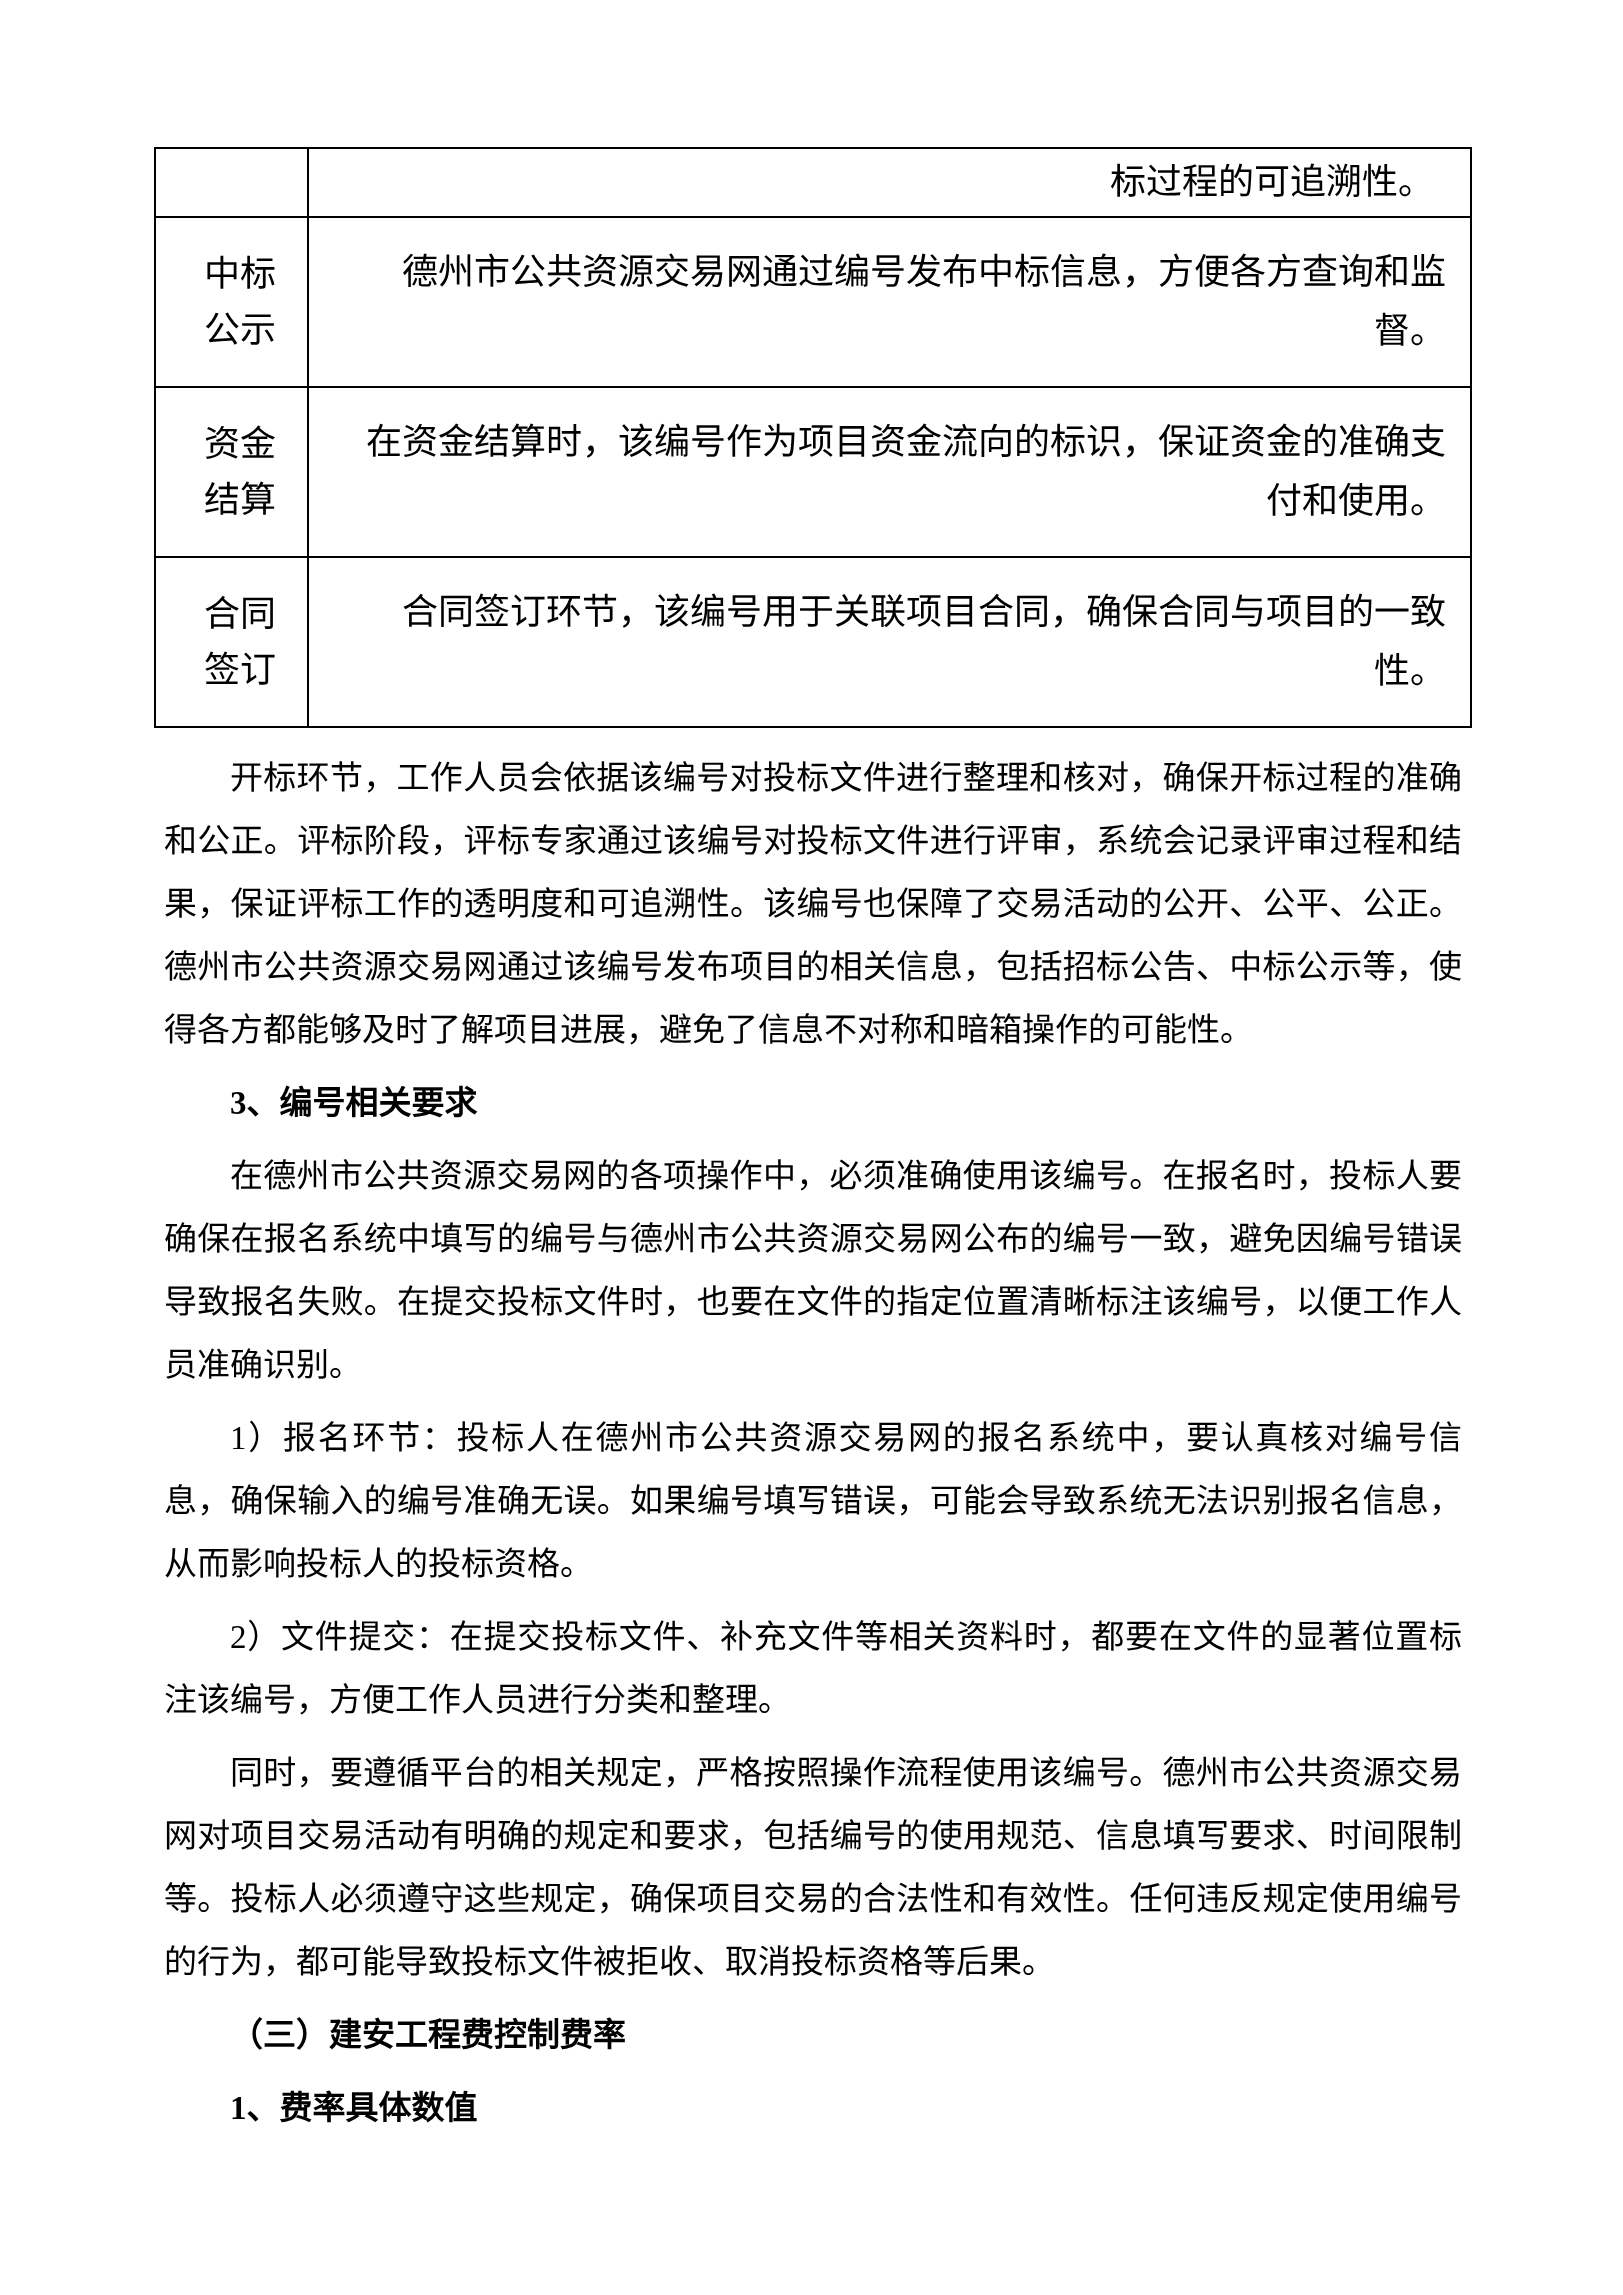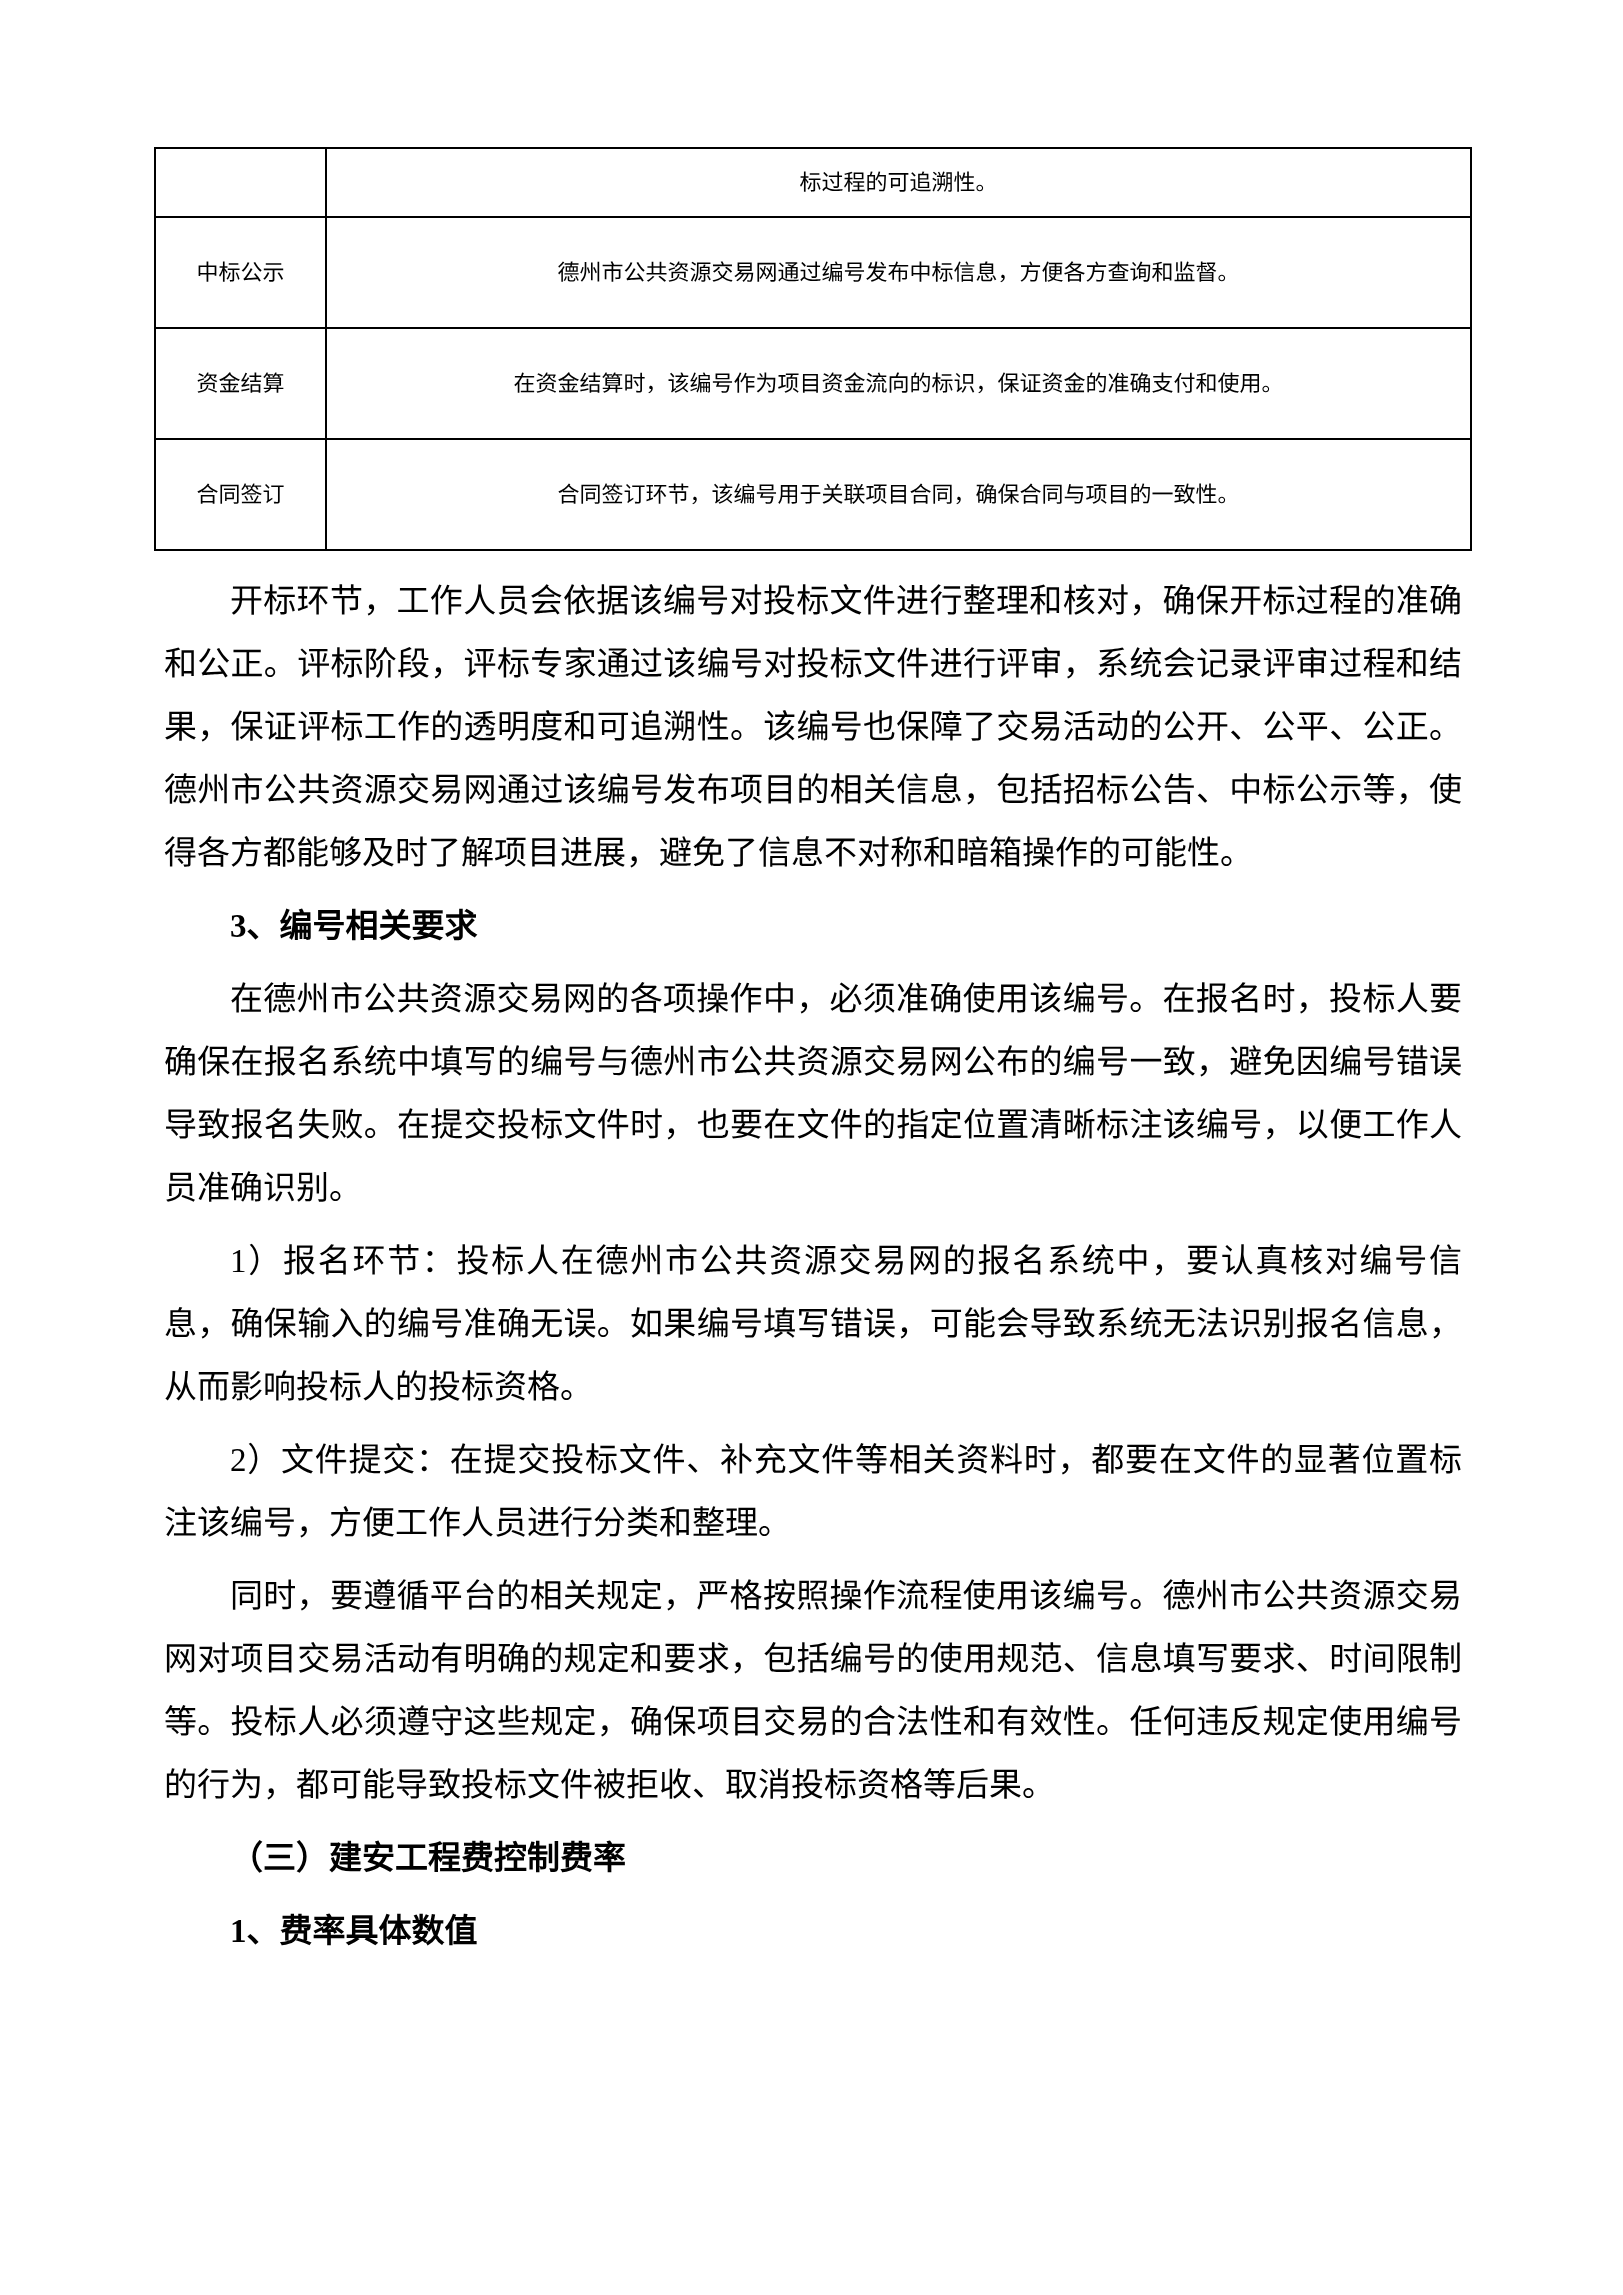--- a/index.html
+++ b/index.html
@@ -24,25 +24,26 @@
   }
 
   
   table.doc-table {
     width: 100%;
     border-collapse: collapse;
     table-layout: fixed;
   }
   table.doc-table td {
     border: 2px solid #000000;
-    font-size: 22px;
+    font-size: 36px;
     vertical-align: middle;
+    text-align: right;
   }
   td.cell-label {
-    width: 171px;
+    width: 153px;
     text-align: center;
     line-height: 56px;
     padding: 18.3px 31px;
   }
   td.cell-content {
     text-align: center;
     line-height: 59px;
     padding: 25px 24px;
   }
   tr.row-first td.cell-content {

